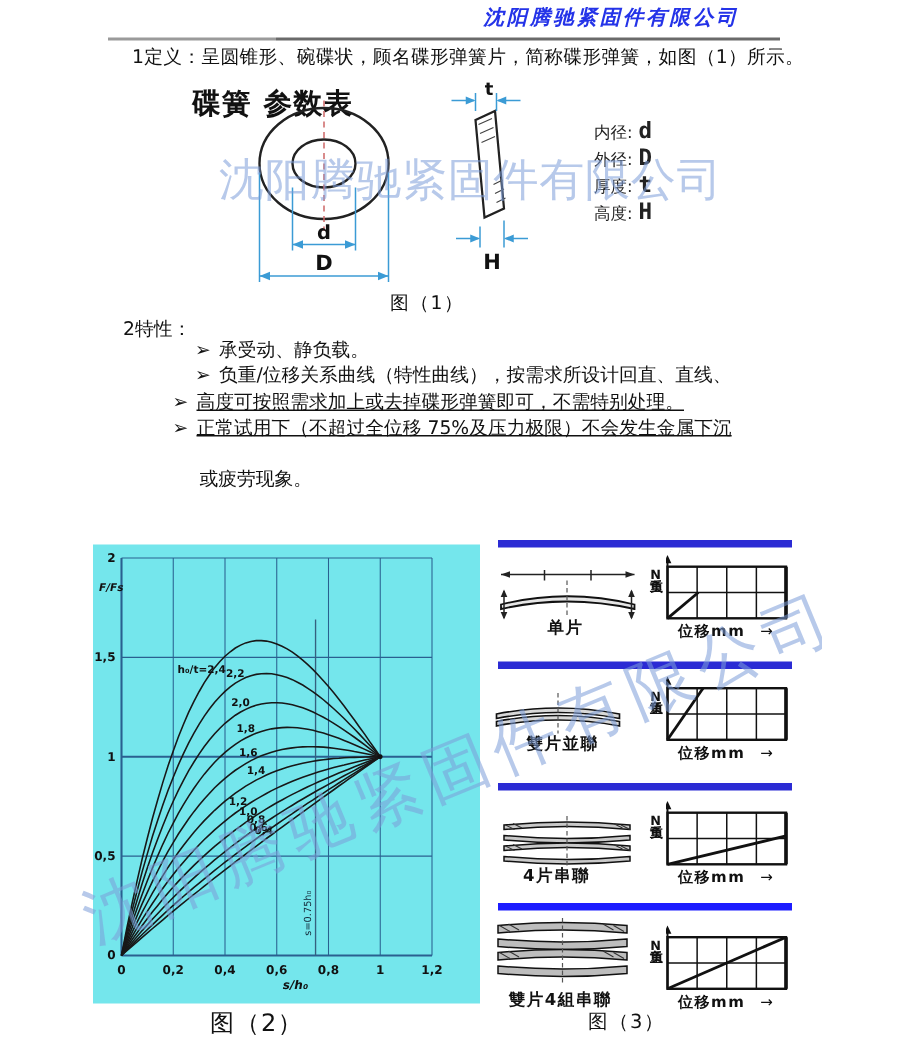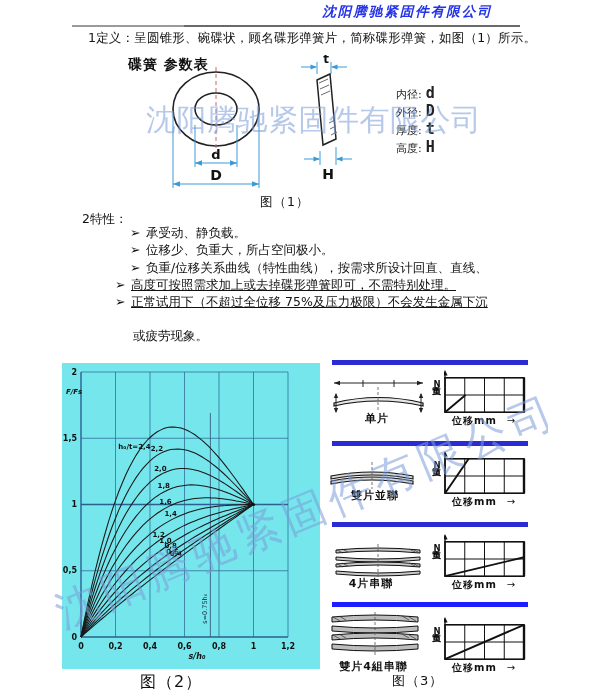--- a/index.html
+++ b/index.html
@@ -6,23 +6,23 @@
   .page{position:relative;width:548px;height:700px;background:#fff;overflow:hidden;
         font-family:"DejaVu Sans","Liberation Sans",sans-serif;color:#111;}
   .abs{position:absolute;}
   
   .company{position:absolute;top:3px;left:300px;width:215px;text-align:center;
            font-size:13.5px;font-weight:bold;font-style:italic;letter-spacing:2px;color:#2433e8;}
   .hrule{position:absolute;top:25px;left:72px;width:448px;height:2px;
          background:linear-gradient(to right,#9a9a9a 0 25%,#6a6a6a 25% 100%);}
   
   .definition{position:absolute;top:30px;left:88px;font-size:12.5px;letter-spacing:0.2px;}
-  .fig1-title{position:absolute;top:56px;left:128px;font-size:14px;font-weight:bold;letter-spacing:1px;}
+  .fig1-title{position:absolute;top:56px;left:128px;font-size:19px;font-weight:bold;letter-spacing:1px;}
   .param-list{position:absolute;top:81px;left:396px;}
-  .param-row{height:18px;line-height:24px;font-size:11px;color:#222;}
+  .param-row{height:18px;line-height:13px;font-size:11px;color:#222;}
   .param-row b{font-size:15px;font-family:"DejaVu Sans Mono","Liberation Mono",monospace;margin-left:4px;}
   .fig-caption{position:absolute;font-size:12.5px;letter-spacing:1px;}
   .feat-head{position:absolute;top:211px;left:82px;font-size:12.5px;}
   .features{position:absolute;top:224px;left:82px;width:480px;font-size:12.5px;line-height:17.3px;}
   .feat-line{white-space:nowrap;}
   .feat-line .mk{display:inline-block;width:16px;}
   .u{text-decoration:underline;}
   .ind-a{padding-left:48px;} .ind-b{padding-left:66px;} .ind-c{padding-left:33px;}
   .ind-d{padding-left:51px;margin-top:17px;} .ind-e{padding-left:37px;}
   
@@ -103,21 +103,20 @@
     <div class="param-row"><span>外径:</span><b>D</b></div>
     <div class="param-row"><span>厚度:</span><b>t</b></div>
     <div class="param-row"><span>高度:</span><b>H</b></div>
   </div>
 
   <div class="fig-caption" style="top:194px;left:260px;width:80px">图（1）</div>
 
   <div class="feat-head">2特性：</div>
   <div class="features">
     <div class="feat-line ind-a"><span class="mk">➢</span><span class="feat-text">承受动、静负载。</span></div>
-    <div class="feat-line ind-a"><span class="mk">➢</span><span class="feat-text">位移少、负重大，所占空间极小。</span></div>
     <div class="feat-line ind-a"><span class="mk">➢</span><span class="feat-text">负重/位移关系曲线（特性曲线），按需求所设计回直、直线、</span></div>
     <div class="feat-line ind-c"><span class="mk">➢</span><span class="feat-text u">高度可按照需求加上或去掉碟形弹簧即可，不需特别处理。</span></div>
     <div class="feat-line ind-c"><span class="mk">➢</span><span class="feat-text u">正常试用下（不超过全位移 75%及压力极限）不会发生金属下沉</span></div>
     <div class="feat-line ind-d"><span class="feat-text">或疲劳现象。</span></div>
   </div>
 
   <div class="chart-box">
     <svg id="fig2-svg" width="258" height="306" viewBox="0 0 258 306">
         <line x1="19" y1="274" x2="19" y2="9" stroke="#2a6090" stroke-width="1.4"></line>
         <line x1="53.5" y1="274" x2="53.5" y2="9" stroke="#2a6090" stroke-width="0.7"></line>

